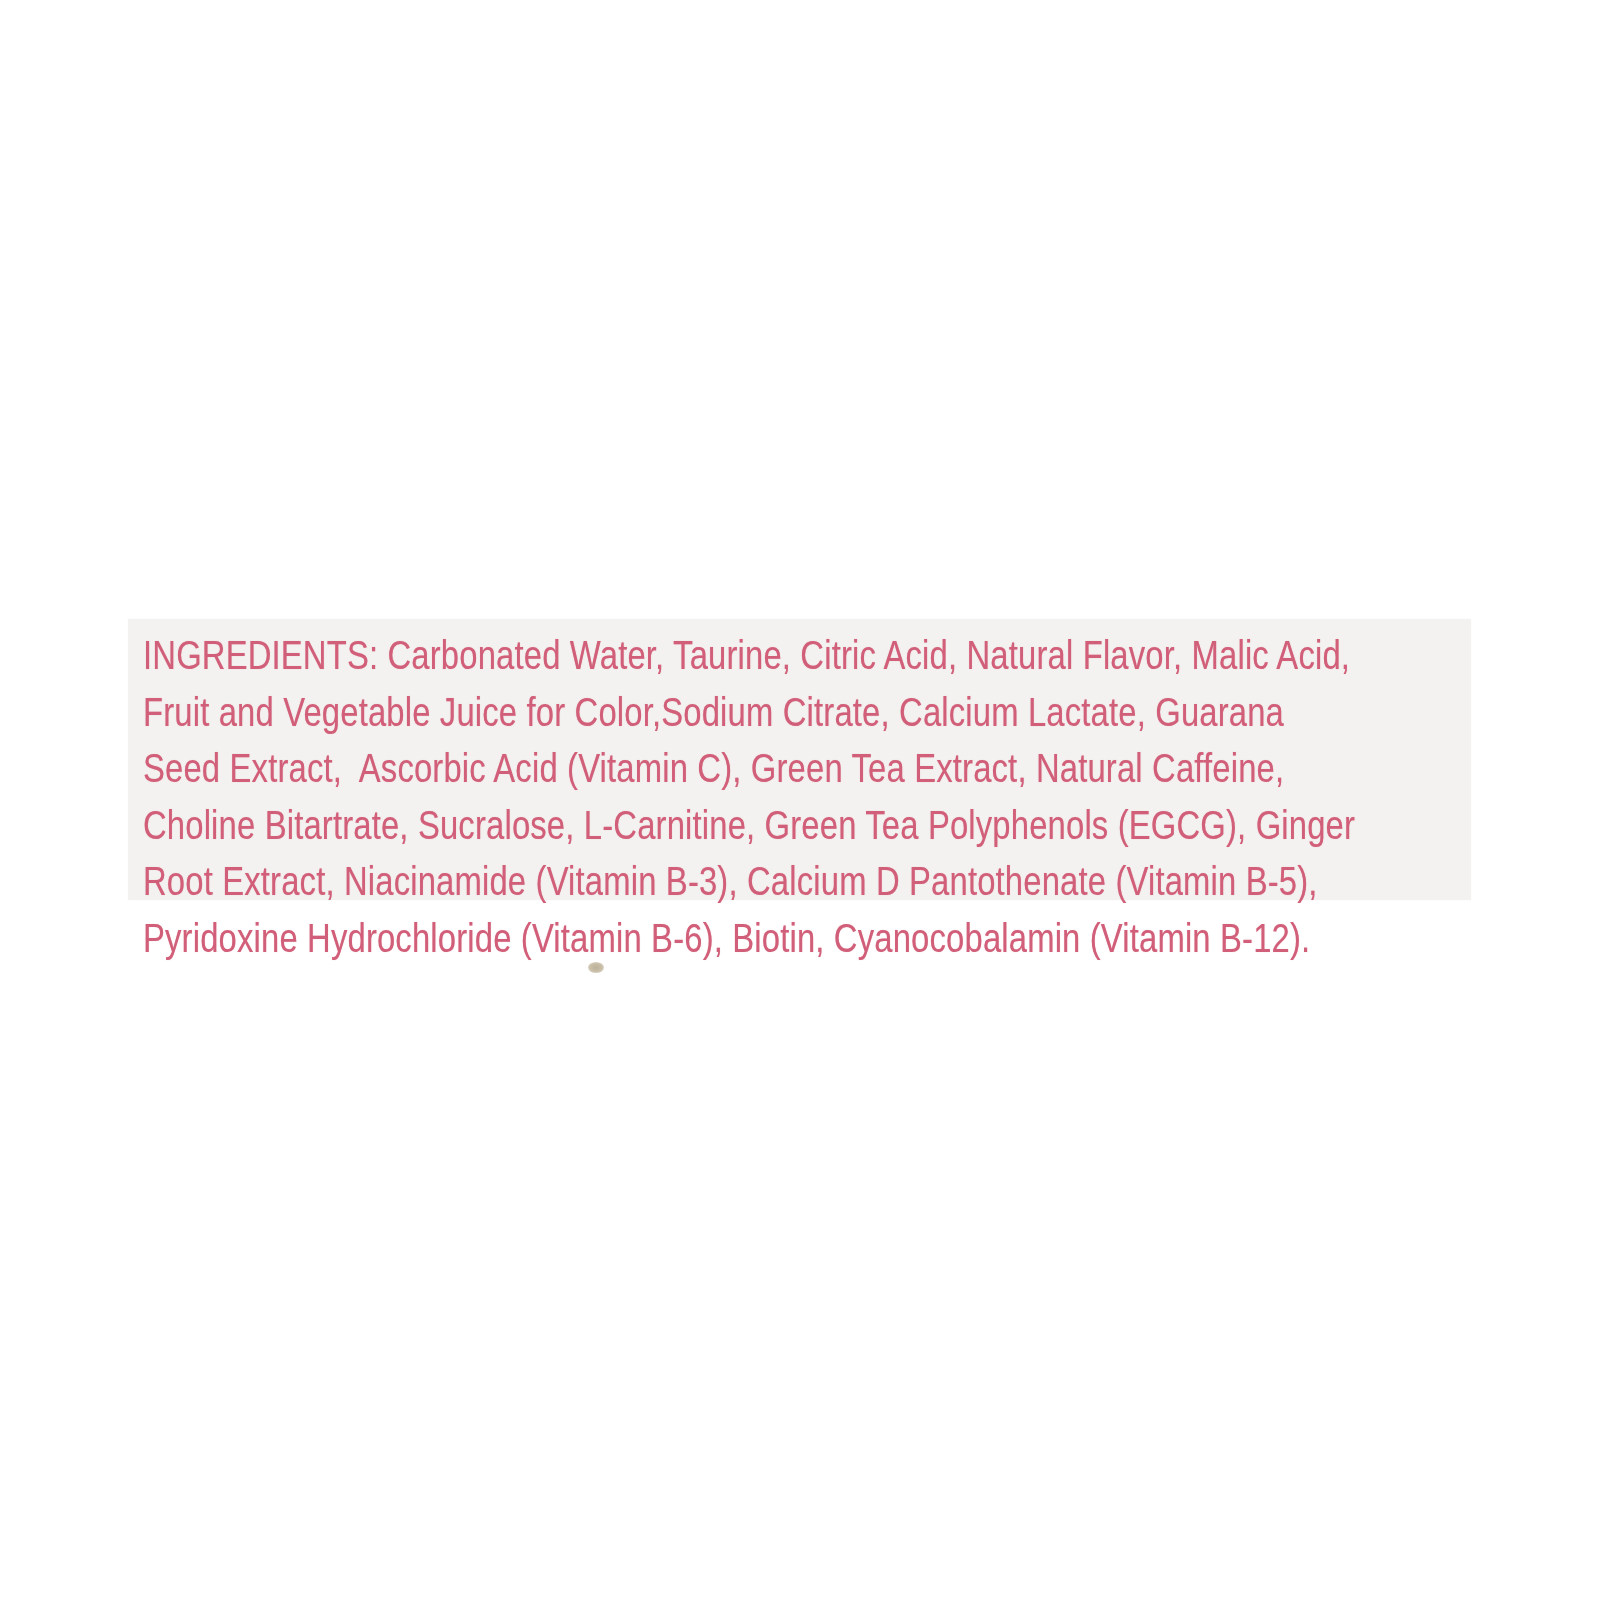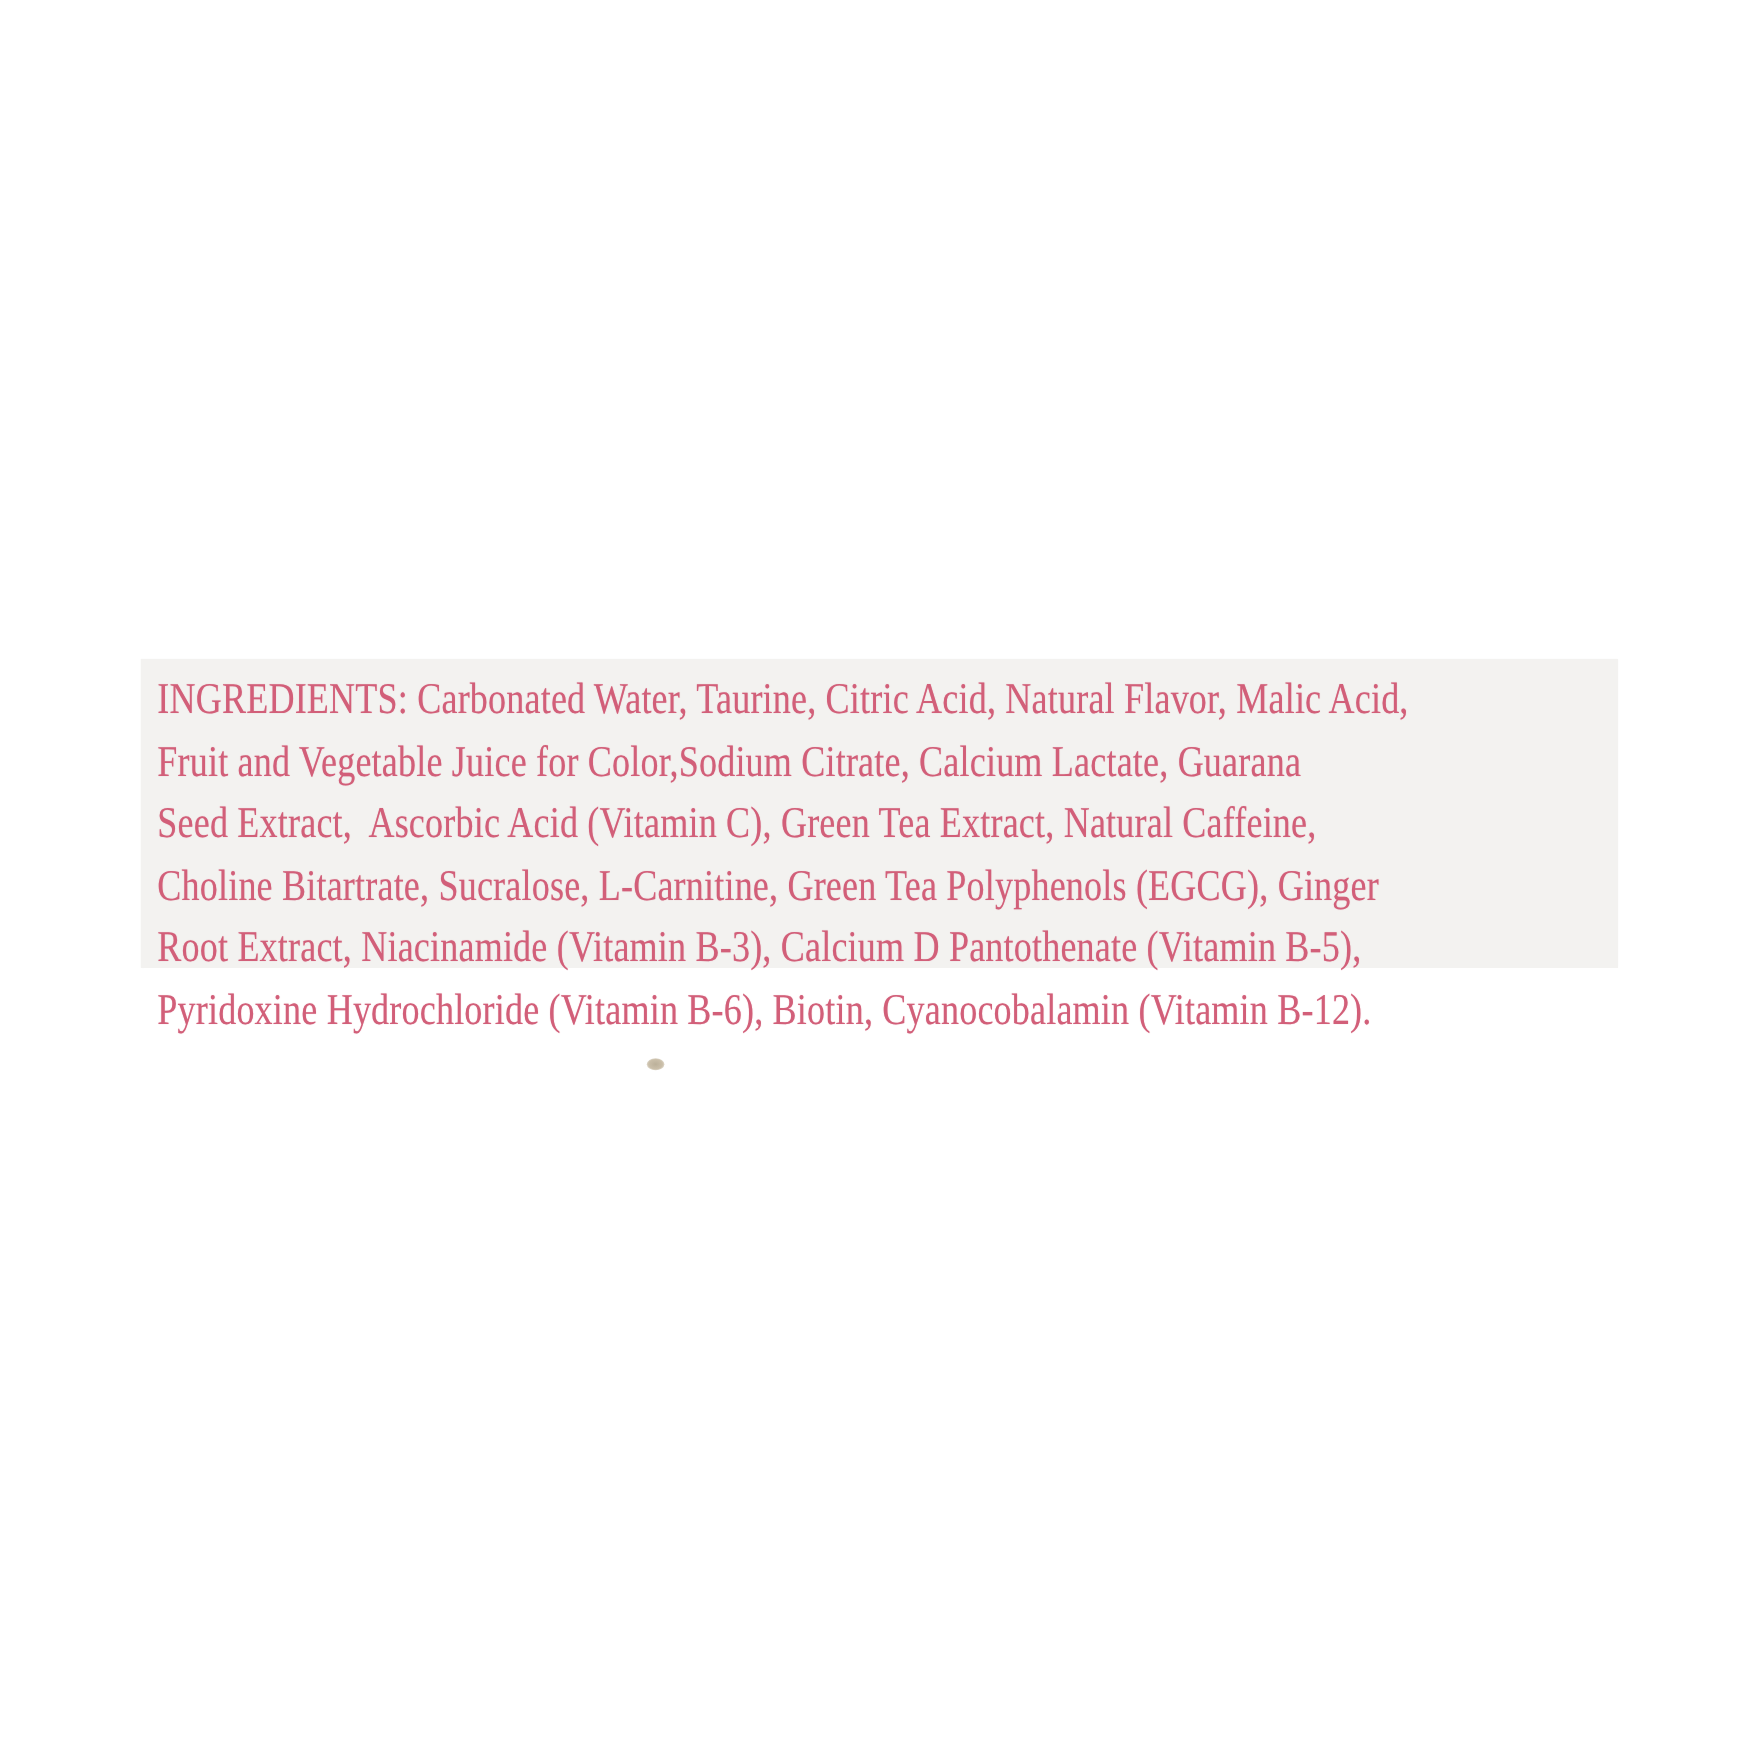--- a/index.html
+++ b/index.html
@@ -18,26 +18,25 @@
   }
   .page {
     position: relative;
     width: 1600px;
     height: 1600px;
     background: var(--page-bg);
   }
   .ingredients-panel {
     position: absolute;
     left: 128px;
-    top: 599px;
+    top: 619px;
     width: 1343px;
     height: 281px;
     background: var(--panel-color);
     box-shadow: 0 0 2px rgba(0,0,0,0.03);
-    font-family: Liberation Serif, serif;
   }
   .ingredients-text {
     position: absolute;
     left: 15px;
     top: 8px;
     transform: scaleX(0.82);
     transform-origin: 0 0;
     color: var(--text-color);
     font-size: 40px;
     font-weight: 500;

